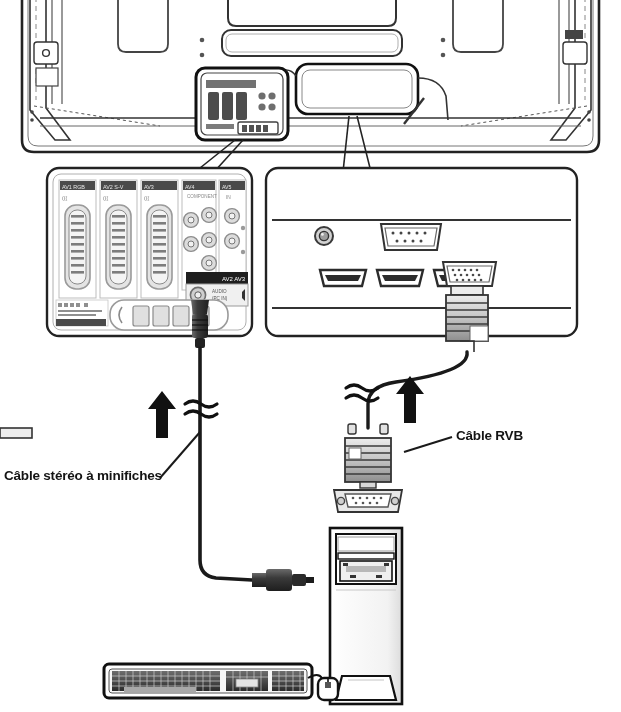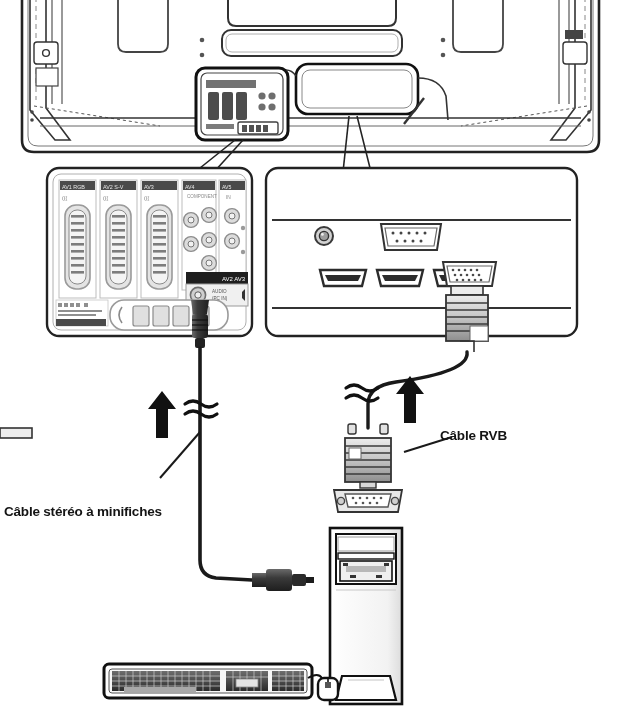--- a/index.html
+++ b/index.html
@@ -2,22 +2,22 @@
 <html><head>
 <meta charset="utf-8">
 <style>
   html,body{margin:0;padding:0;background:#ffffff;}
   body{width:621px;height:712px;overflow:hidden;
        font-family:"Liberation Sans","DejaVu Sans",sans-serif;}
   #stage{position:relative;width:621px;height:712px;background:#fff;}
   #stage svg{position:absolute;left:0;top:0;}
   .lbl{position:absolute;font-weight:bold;color:#141414;
        font-size:13.5px;letter-spacing:-0.2px;white-space:nowrap;}
-  #lbl-stereo{left:4px;top:504px;}
-  #lbl-rvb{left:440px;top:428px;text-align:right;}
+  #lbl-stereo{left:4px;top:468px;}
+  #lbl-rvb{left:456px;top:428px;text-align:right;}
   #lbl-pc{left:424px;top:677px;}
 </style>
 </head>
 <body>
 
 <div id="stage">
 
 <svg width="621" height="712" viewBox="0 0 621 712">
   <defs>
     <linearGradient id="gMetal" x1="0" y1="0" x2="0" y2="1">

